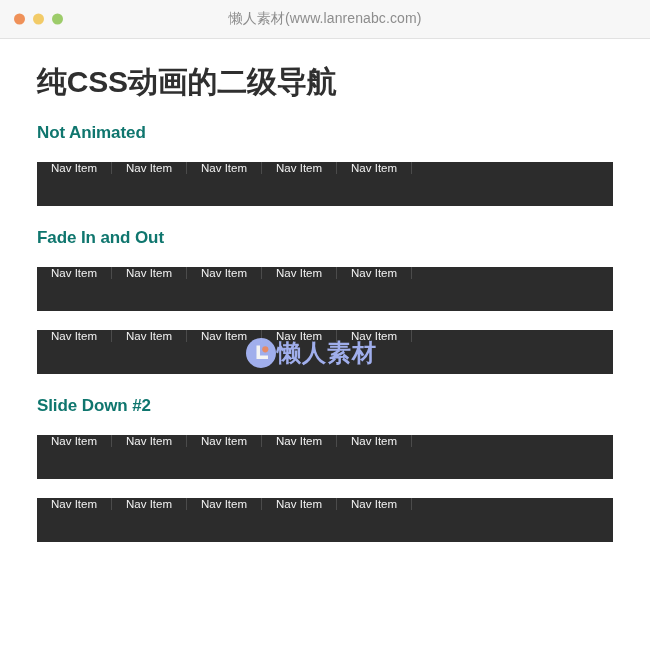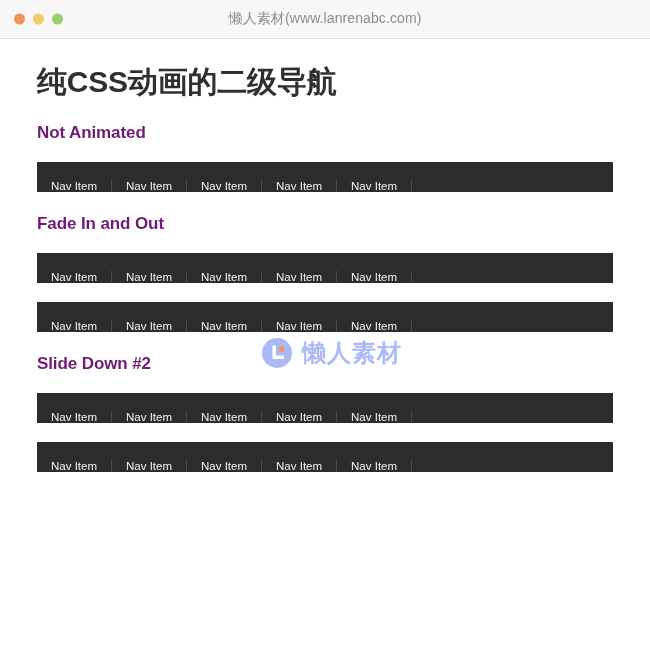--- a/index.html
+++ b/index.html
@@ -73,31 +73,31 @@
   .section {
     margin-top: 0;
   }
 
   .section-title {
     margin: 0;
     padding-top: 22px;
     padding-bottom: 0;
     font-size: 17px;
     font-weight: bold;
-    color: #701a75;
+    color: #0f766e;
     letter-spacing: -0.1px;
   }
 
   
   .nav-bar {
     margin-top: 19px;
-    height: 30px;
+    height: 44px;
     background: #2c2c2c;
     display: flex;
-    align-items: flex-end;
+    align-items: flex-start;
     overflow: hidden;
   }
   .nav-item {
     display: flex;
     align-items: center;
     justify-content: center;
     padding: 0 14px;
     min-width: 56px;
     font-size: 11.5px;
     color: #f2f2f2;
@@ -106,25 +106,24 @@
     cursor: pointer;
     box-sizing: border-box;
   }
   .nav-filler {
     flex: 1 1 auto;
   }
 
   
   .watermark {
     position: absolute;
-    left: 261px;
+    left: 245px;
     top: 298px;
     display: flex;
     align-items: center;
-    gap: 9px;
     pointer-events: none;
     user-select: none;
     opacity: 0.95;
   }
   .wm-logo {
     width: 32px;
     height: 32px;
     position: relative;
     flex: none;
   }

